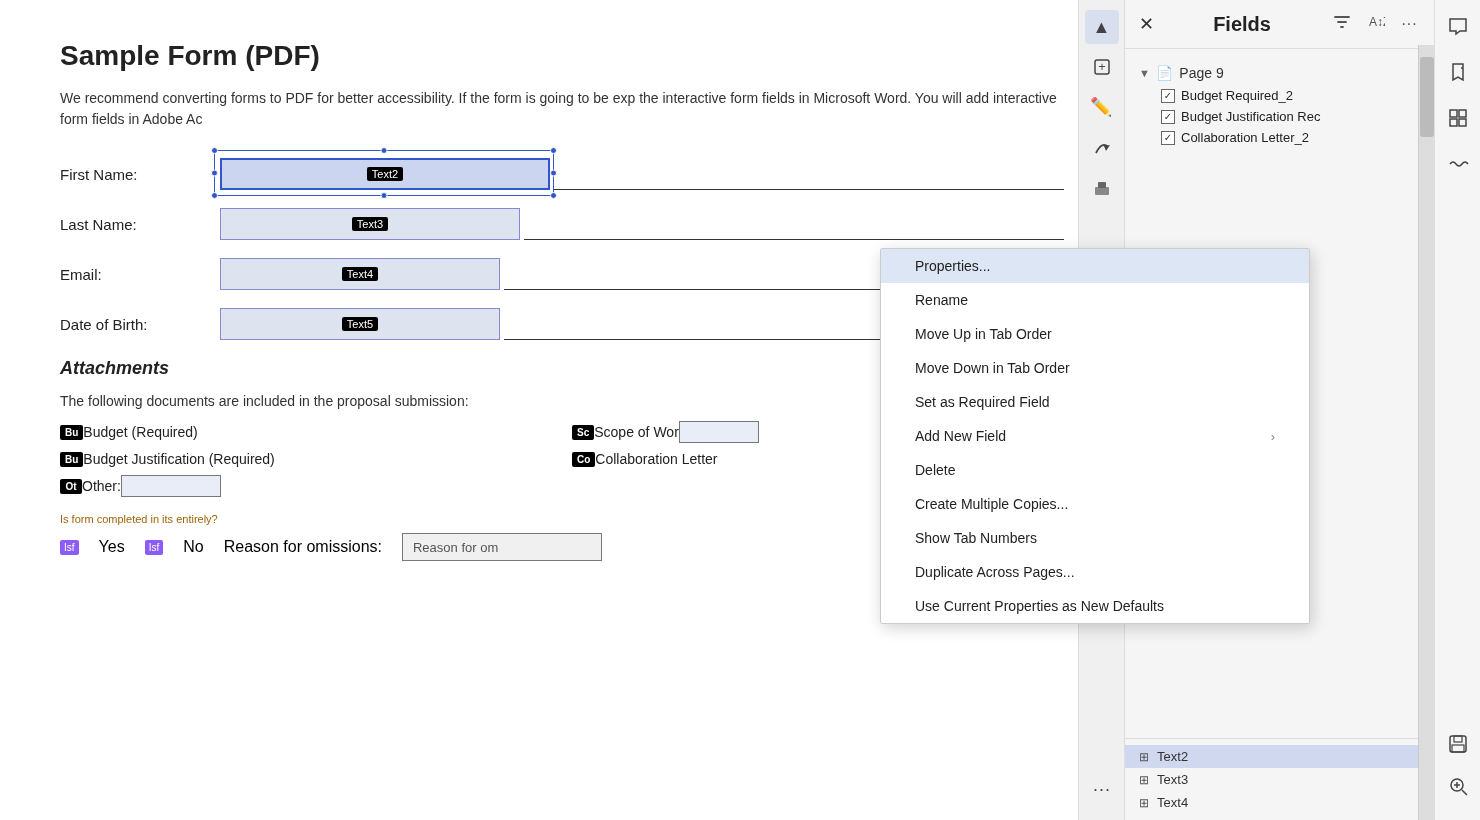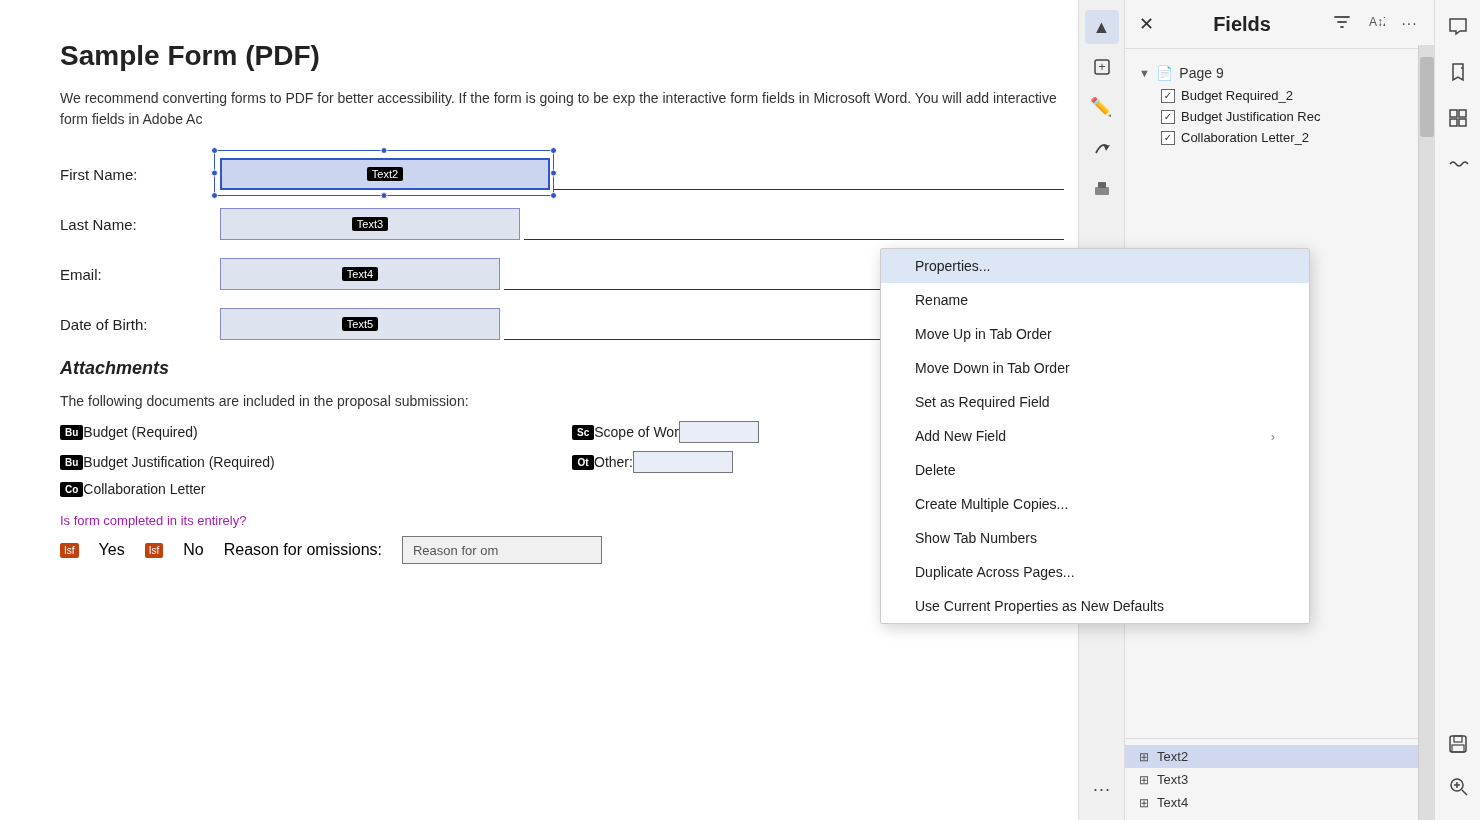--- a/index.html
+++ b/index.html
@@ -136,33 +136,33 @@
     }
 
     .attach-field-box {
       background: #e8edf8;
       border: 1.5px solid #777;
       width: 80px;
       height: 22px;
     }
 
     .form-bottom-row {
-      font-size: 13px;
-      color: #a21caf;
+      font-size: 11px;
+      color: #a16207;
     }
 
     .yes-no-row {
       display: flex;
       align-items: center;
       gap: 20px;
       margin-top: 8px;
     }
 
     .isf-badge {
-      background: #c2410c;
+      background: #8b5cf6;
       color: #fff;
       font-size: 10px;
       padding: 2px 4px;
       border-radius: 2px;
     }
 
     .reason-box {
       background: #f0f0f0;
       border: 1.5px solid #777;
       padding: 4px 10px;
@@ -455,27 +455,27 @@
       <div class="attach-item">
         <span class="attach-badge">Sc</span>
         <span>Scope of Wor</span>
         <div class="attach-field-box"></div>
       </div>
       <div class="attach-item">
         <span class="attach-badge">Bu</span>
         <span>Budget Justification (Required)</span>
       </div>
       <div class="attach-item">
+        <span class="attach-badge">Co</span>
+        <span>Collaboration Letter</span>
+      </div>
+      <div class="attach-item">
         <span class="attach-badge">Ot</span>
         <span>Other:</span>
         <div class="attach-field-box" style="width:100px;"></div>
-      </div>
-      <div class="attach-item">
-        <span class="attach-badge">Co</span>
-        <span>Collaboration Letter</span>
       </div>
     </div>
 
     <div class="form-bottom-row">
       <span>Is form completed in its entirely?</span>
     </div>
     <div class="yes-no-row">
       <span class="isf-badge">Isf</span>
       <span>Yes</span>
       <span class="isf-badge">Isf</span>

